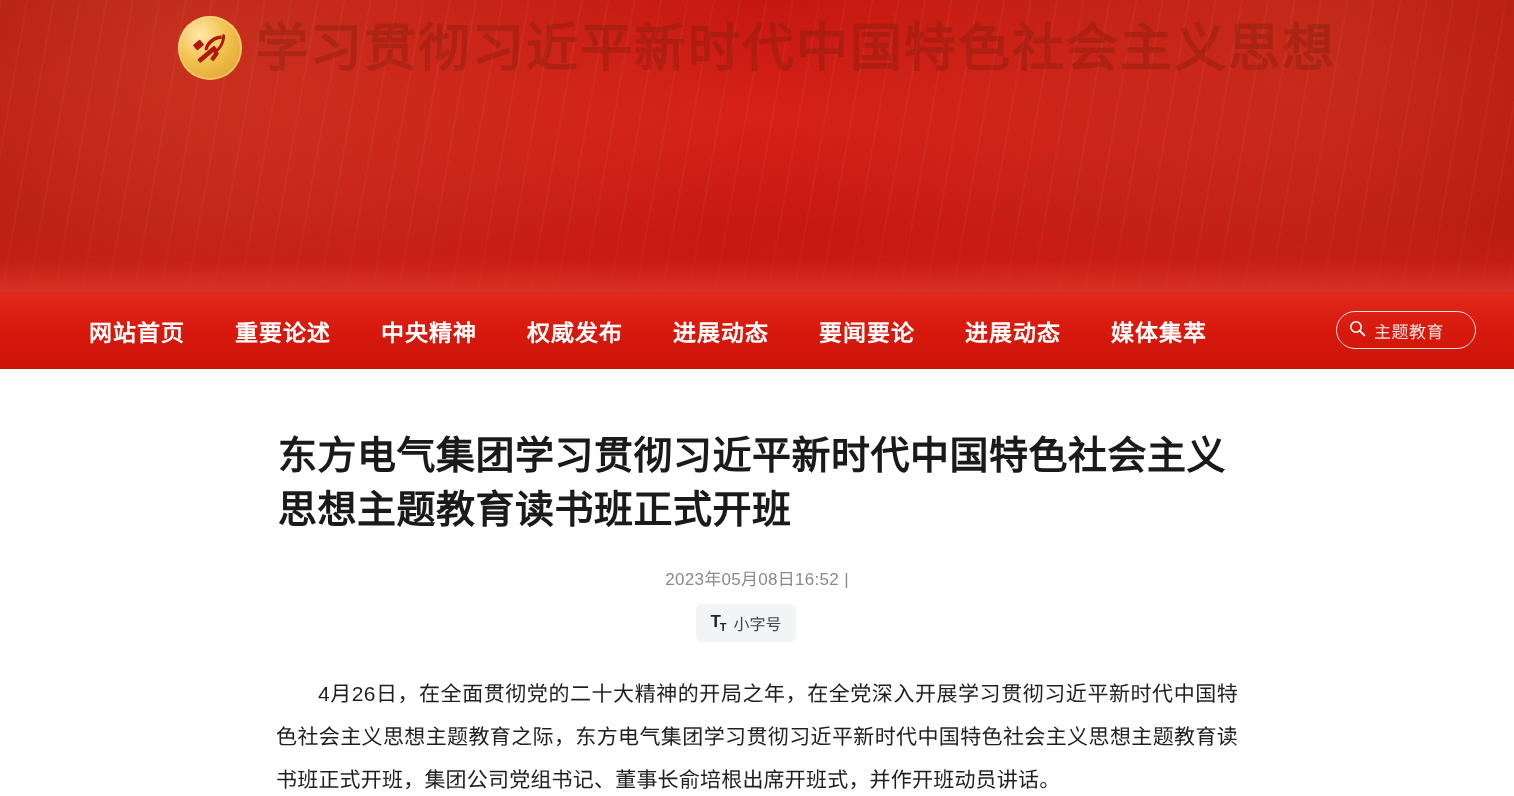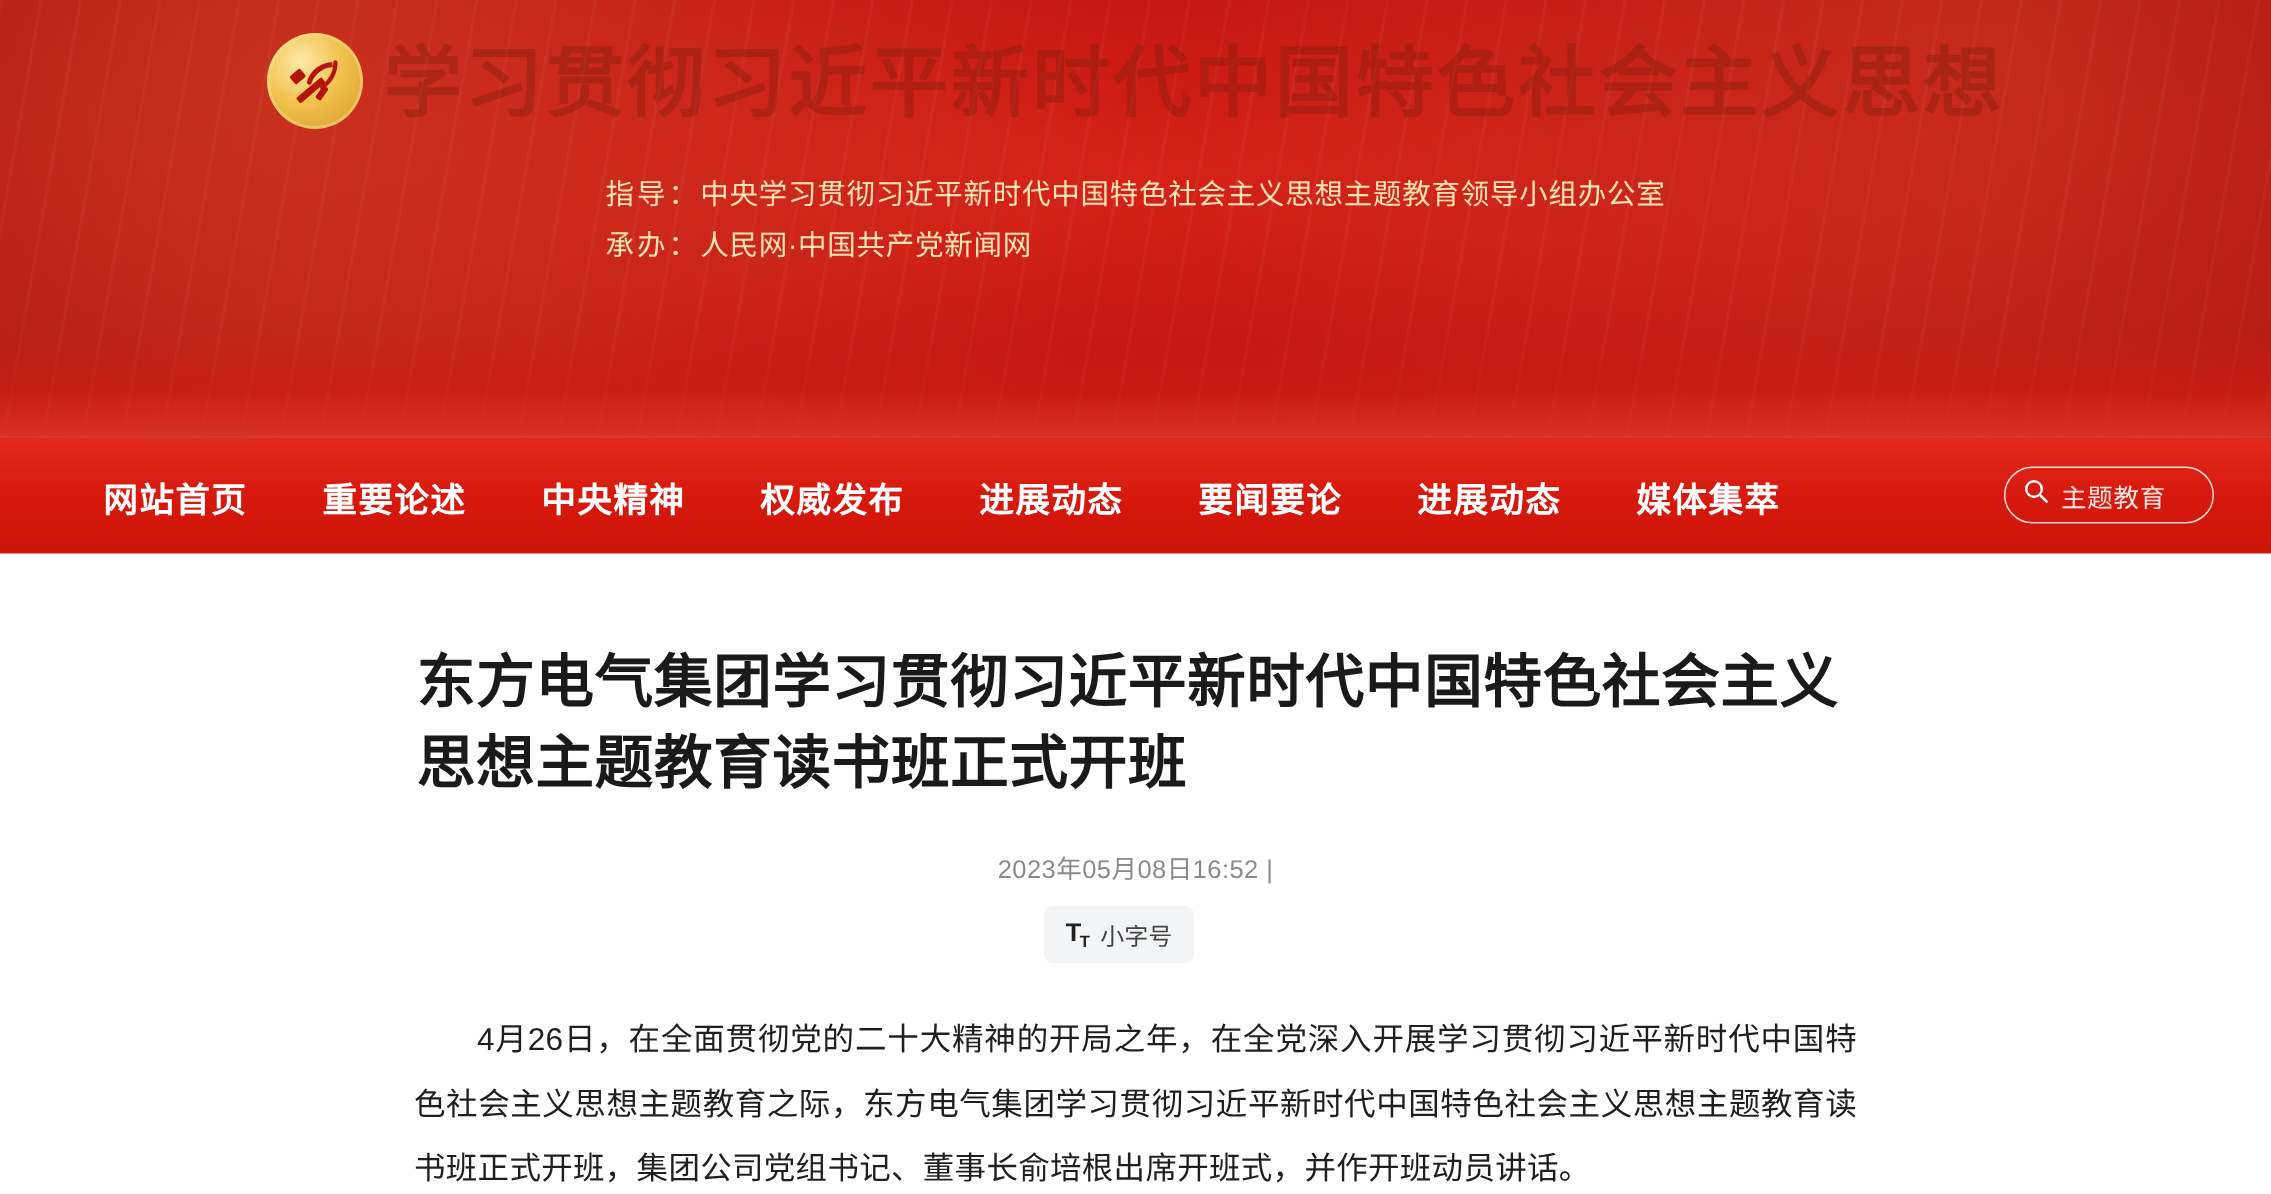--- a/index.html
+++ b/index.html
@@ -42,21 +42,20 @@
 
   .banner-inner {
     position: relative;
     width: 1514px;
     text-align: center;
     padding-top: 16px;
   }
 
   .title-row {
     display: flex;
-    align-items: center;
     justify-content: center;
     gap: 14px;
     height: 76px;
   }
 
   
   .emblem {
     width: 64px; height: 64px;
     border-radius: 50%;
     background: radial-gradient(circle at 35% 30%, #ffe9a8 0%, #f2c14e 45%, #d79a26 100%);
@@ -113,21 +112,21 @@
     height: 78px;
     background: linear-gradient(180deg, #e02a1c 0%, #d8190d 50%, #cc1409 100%);
     display: flex;
     align-items: center;
     border-top: 1px solid rgba(255,255,255,0.14);
   }
   .nav-items {
     display: flex;
     align-items: center;
     gap: 0px;
-    padding-left: 44px;
+    padding-left: 64px;
   }
   .nav-item {
     color: #ffffff;
     font-size: 23px;
     font-weight: bold;
     letter-spacing: 1px;
     padding: 6px 25px;
     cursor: pointer;
     white-space: nowrap;
   }
@@ -233,28 +232,20 @@
             <path d="M34.5 10.5c-7.5 0-15 5.3-16.8 13.2-0.4 1.8 2.3 2.6 2.9 0.9 2.3-6.6 8.2-10.6 14.3-10.9z"></path>
             <path d="M36.5 9.2c0.9 0 1.6 0.7 1.6 1.6 0 6.7-3.4 13.4-9.6 17.6-1.5 1-3-1.2-1.5-2.3 5.3-3.7 8.2-9.4 8.2-15.3 0-0.9 0.5-1.6 1.3-1.6z"></path>
             <rect x="25.5" y="26" width="4.3" height="10" rx="1.2" transform="rotate(35 27.6 31)"></rect>
           </g>
         </svg>
       </span>
       <div class="title-main">学习贯彻习近平新时代中国特色社会主义思想</div>
     </div>
 
 
-    <div class="credits">
-      <div class="line">
-        <span class="lbl">指导：</span><span>中央学习贯彻习近平新时代中国特色社会主义思想主题教育领导小组办公室</span>
-      </div>
-      <div class="line">
-        <span class="lbl">承办：</span><span>人民网·中国共产党新闻网</span>
-      </div>
-    </div>
   </div>
   <div class="banner-bottom-fade"></div>
 </div>
 
 <div class="nav">
   <div class="nav-items">
     <div class="nav-item">网站首页</div>
     <div class="nav-item">重要论述</div>
     <div class="nav-item">中央精神</div>
     <div class="nav-item">权威发布</div>

